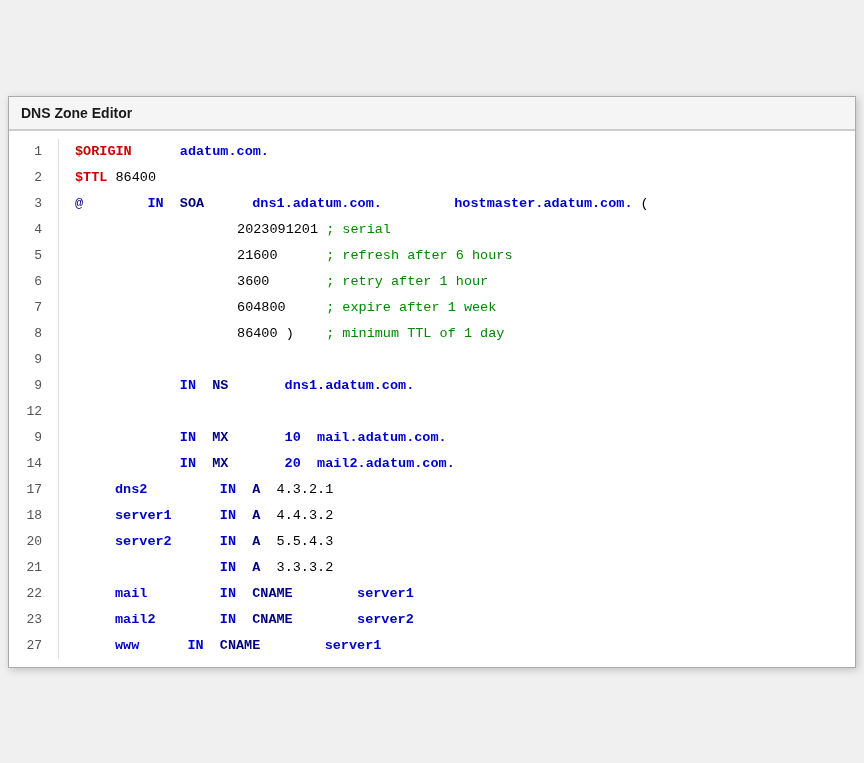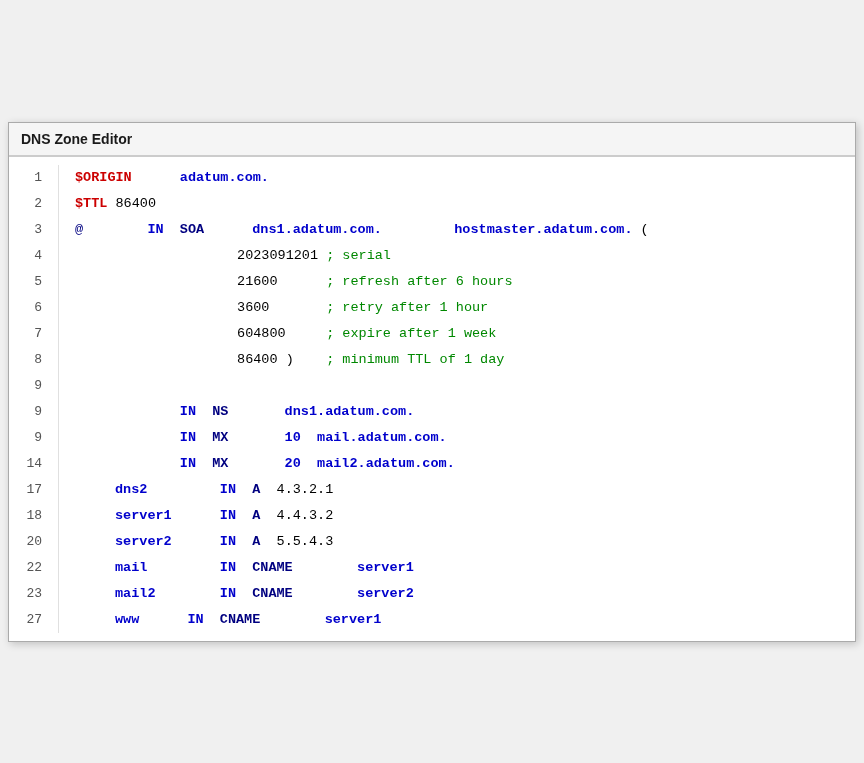--- a/index.html
+++ b/index.html
@@ -135,40 +135,48 @@
       </div>
       <div class="code-line">
         <div class="line-number">9</div>
         <div class="code-content"></div>
       </div>
       <div class="code-line">
         <div class="line-number">9</div>
         <div class="code-content"><span class="kw-blue">        IN  </span><span class="kw-dark-blue">NS</span><span class="kw-blue">  dns1.adatum.com.</span></div>
       </div>
       <div class="code-line">
+        <div class="line-number">12</div>
+        <div class="code-content"></div>
+      </div>
+      <div class="code-line">
         <div class="line-number">9</div>
         <div class="code-content"><span class="kw-blue">        IN  </span><span class="kw-dark-blue">MX</span><span class="kw-blue">  10  mail.adatum.com.</span></div>
       </div>
       <div class="code-line">
         <div class="line-number">14</div>
         <div class="code-content"><span class="kw-blue">        IN  </span><span class="kw-dark-blue">MX</span><span class="kw-blue">  20  mail2.adatum.com.</span></div>
       </div>
       <div class="code-line">
         <div class="line-number">17</div>
         <div class="code-content"><span class="kw-blue">dns2    </span><span class="kw-blue">IN  </span><span class="kw-dark-blue">A</span><span class="kw-number">  4.3.2.1</span></div>
       </div>
       <div class="code-line">
         <div class="line-number">18</div>
         <div class="code-content"><span class="kw-blue">server1 </span><span class="kw-blue">IN  </span><span class="kw-dark-blue">A</span><span class="kw-number">  4.4.3.2</span></div>
       </div>
       <div class="code-line">
         <div class="line-number">20</div>
         <div class="code-content"><span class="kw-blue">server2 </span><span class="kw-blue">IN  </span><span class="kw-dark-blue">A</span><span class="kw-number">  5.5.4.3</span></div>
       </div>
       <div class="code-line">
+        <div class="line-number">21</div>
+        <div class="code-content"><span class="kw-blue">        </span><span class="kw-blue">IN  </span><span class="kw-dark-blue">A</span><span class="kw-number">  3.3.3.2</span></div>
+      </div>
+      <div class="code-line">
         <div class="line-number">22</div>
         <div class="code-content"><span class="kw-blue">mail    </span><span class="kw-blue">IN  </span><span class="kw-dark-blue">CNAME</span><span class="kw-blue">   server1</span></div>
       </div>
       <div class="code-line">
         <div class="line-number">23</div>
         <div class="code-content"><span class="kw-blue">mail2   </span><span class="kw-blue">IN  </span><span class="kw-dark-blue">CNAME</span><span class="kw-blue">   server2</span></div>
       </div>
       <div class="code-line">
         <div class="line-number">27</div>
         <div class="code-content"><span class="kw-blue">www </span><span class="kw-blue">IN  </span><span class="kw-dark-blue">CNAME</span><span class="kw-blue">   server1</span></div>

